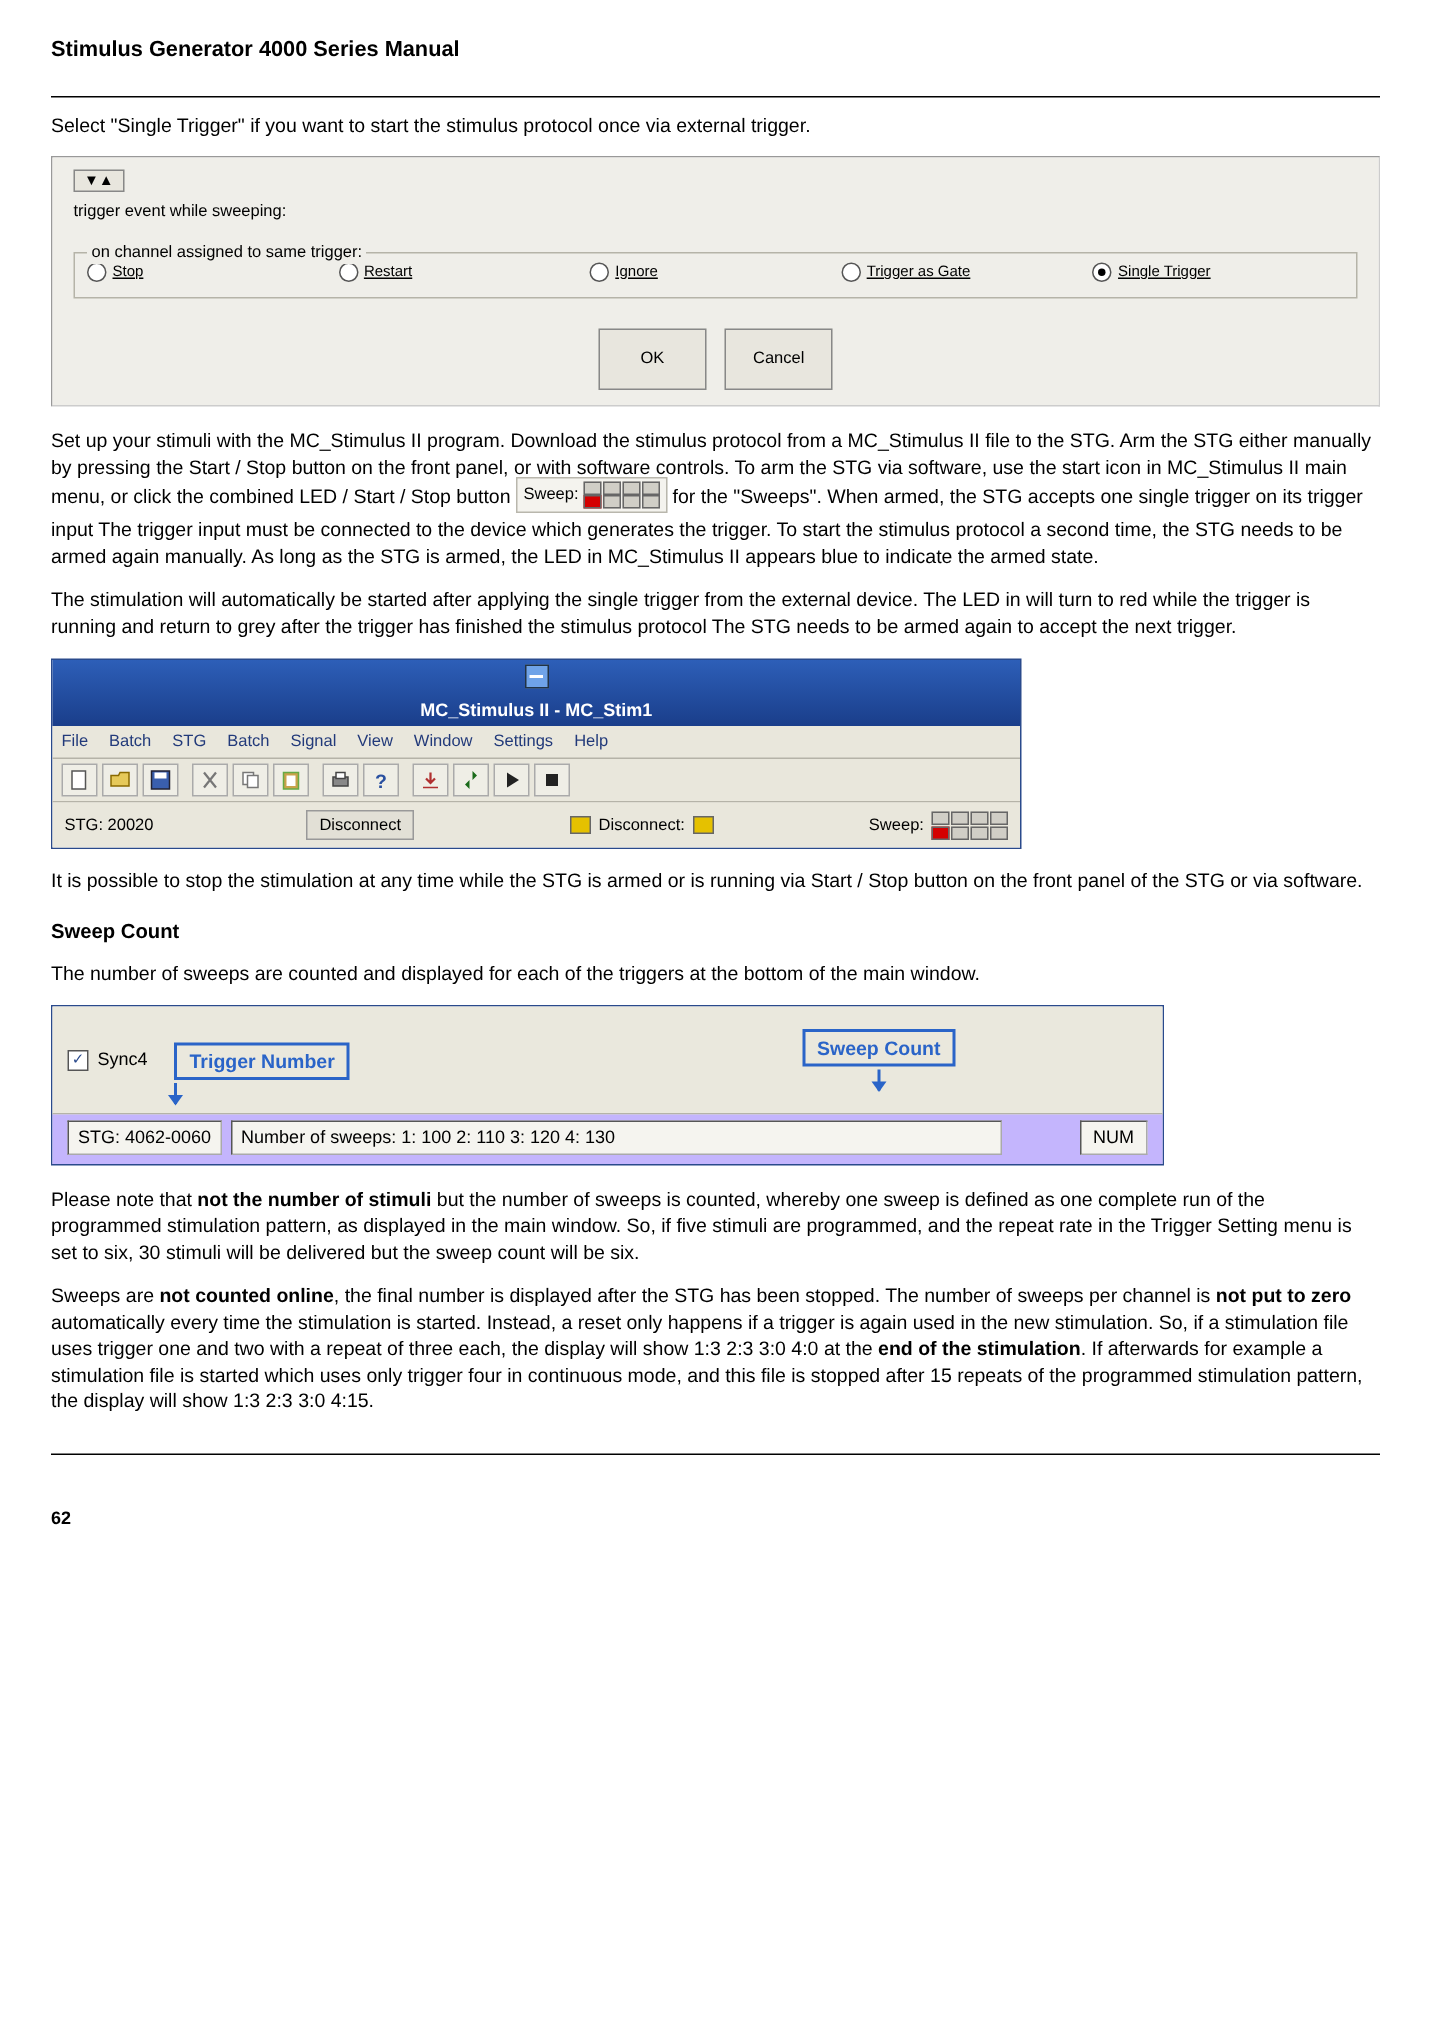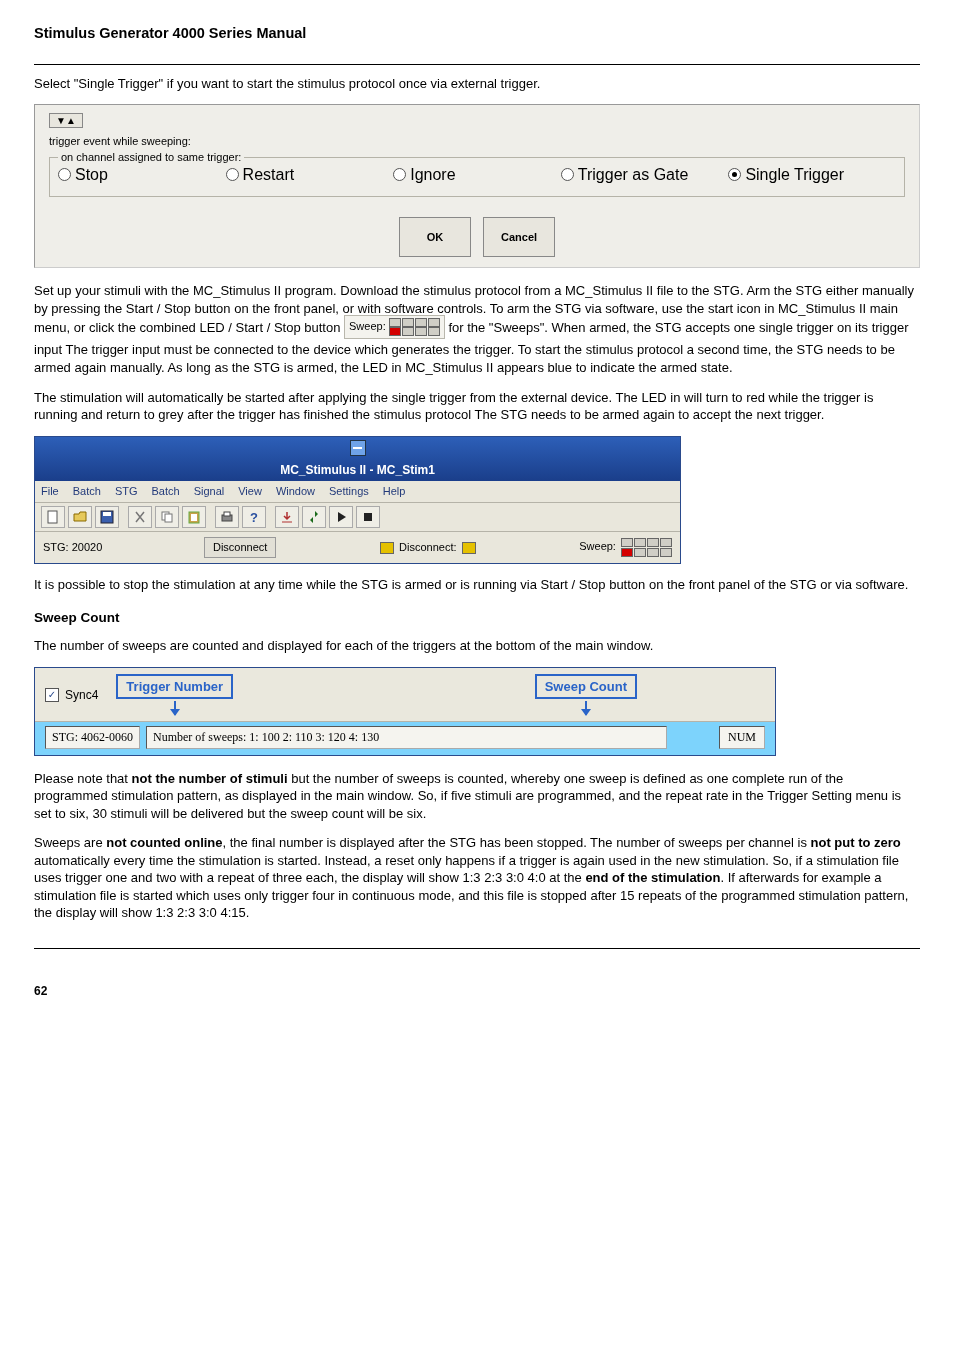--- a/index.html
+++ b/index.html
@@ -17,27 +17,27 @@
   .underline { border-bottom: 1px solid #000; margin-top:2px; margin-bottom:8px; }
   .para { margin: 10px 0 12px 0; }
   .bold { font-weight: bold; }
   .section-heading { font-weight: bold; margin-top:16px; margin-bottom:6px; font-size:13.5px; }
 
   
   .shot-wrap { border-top:1px solid #999; border-left:1px solid #999; border-right:1px solid #ccc; border-bottom:1px solid #ccc; padding:0; background:#efeee9; margin:8px 0 14px 0; }
   .dialog { background:#efeee9; font-family: Tahoma, Arial, sans-serif; font-size:11px; padding:8px 14px 10px 14px; }
   .small-btn { display:inline-block; border:1px solid #888; background:#e8e6de; padding:1px 6px; font-size:10px; line-height:11px; }
   .dialog-label { margin-top:6px; font-size:11px; }
-  .groupbox { border:1px solid #b5b3a8; margin-top:8px; padding:6px 8px 10px 8px; position:relative; }
+  .groupbox { border:1px solid #b5b3a8; margin-top:19px; padding:6px 8px 10px 8px; position:relative; }
   .groupbox-legend { position:absolute; top:-8px; left:8px; background:#efeee9; font-size:11px; padding:0 3px; }
   .radio-row { display:flex; gap:0; }
-  .radio-item { flex:1; display:flex; align-items:center; gap:4px; font-size:16px; }
+  .radio-item { flex:1; display:flex; gap:4px; font-size:10px;text-decoration:underline; }
   .radio-dot { width:11px; height:11px; border:1px solid #555; border-radius:50%; background:#fff; display:inline-flex; align-items:center; justify-content:center; }
   .radio-dot.sel::after { content:""; width:5px; height:5px; background:#000; border-radius:50%; }
-  .dlg-btn { display:inline-block; background:#e8e6de; border:1px solid #888; padding:12px 0; width:70px; text-align:center; font-size:11px;font-weight:bold; }
+  .dlg-btn { display:inline-block; background:#e8e6de; border:1px solid #888; padding:12px 0; width:70px; text-align:center; font-size:11px; }
   .dlg-btn-row { text-align:center; margin-top:20px; }
 
   
   .sweep-icon { display:inline-block; vertical-align:middle; background:#f4f3ee; border:1px solid #b9b7ad; padding:2px 4px; font-size:11px; font-family: Tahoma, Arial; line-height:12px; position:relative; top:-2px;}
   .sweep-leds { display:inline-block; vertical-align:middle; }
   .sweep-leds .ledrow { display:flex; gap:1px; }
   .sweep-leds .sq { width:10px; height:7px; border:1px solid #666; background:#d0cec6; }
   .sweep-leds .sq.red { background:#d40000; }
 
   
@@ -59,21 +59,21 @@
   .stat-sweep-block .mini { width:10px; height:7px; border:1px solid #666; background:#d0cec6;}
   .stat-sweep-block .mini.red{background:#d40000;}
 
   
   .sc-win { border:1px solid #2a4a8c; width:740px; margin:8px 0 14px 0; font-family: Tahoma, Arial;}
   .sc-top { background:#eae8dd; padding:6px 10px; border-bottom:1px solid #b5b3a8; display:flex; align-items:center; gap:18px; font-size:12px;}
   .chk { width:12px; height:12px; border:1px solid #555; background:#fff; display:inline-flex; align-items:center; justify-content:center; font-size:10px; color:#2a4a8c;}
   .call-box { border:2px solid #2a64c8; color:#2a64c8; font-weight:bold; padding:2px 8px; font-size:13px;}
   .call-arrow-down { width:2px; height:14px; background:#2a64c8; position:relative; }
   .call-arrow-down::after{content:"";position:absolute;left:-4px;bottom:-1px;border-left:5px solid transparent;border-right:5px solid transparent;border-top:7px solid #2a64c8;}
-  .sc-bot { background:#7dd3fc; padding:4px 10px 6px 10px; display:flex; align-items:center; gap:6px; font-size:12px;font-family:Liberation Serif, serif;}
+  .sc-bot { background:#c4b5fd; padding:4px 10px 6px 10px; display:flex; align-items:center; gap:6px; font-size:12px;}
   .sc-field { border:1px inset #aaa; background:#f5f4ef; padding:2px 6px; }
   .num-box { border:1px inset #aaa; background:#f5f4ef; padding:2px 8px; font-size:12px;}
 
   .page-num { font-weight:bold; margin-top:34px; font-size:12px;}
   .underline2 { border-bottom:1px solid #000; margin-top:26px; margin-bottom:4px;}
 </style>
 </head>
 <body>
 
 <div class="title">Stimulus Generator 4000 Series Manual</div>
@@ -258,21 +258,21 @@
 <div class="section-heading">Sweep Count</div>
 
 <div class="para">The number of sweeps are counted and displayed for each of the triggers at the bottom of the main window.</div>
 
 <div class="sc-win">
   <div class="sc-top">
     <span style="display:flex;align-items:center;gap:6px;">
       <span class="chk">✓</span>
       <span>Sync4</span>
     </span>
-    <span style="display:flex;flex-direction:column;align-items:center;gap:2px;">
+    <span style="display:flex;flex-direction:column;gap:2px;margin-top:18px;">
       <span class="call-box">Trigger Number</span>
       <span class="call-arrow-down"></span>
     </span>
     <span style="flex:1"></span>
     <span style="display:flex;flex-direction:column;align-items:center;gap:2px;">
       <span class="call-box">Sweep Count</span>
       <span class="call-arrow-down"></span>
     </span>
     <span style="width:110px;"></span>
   </div>

